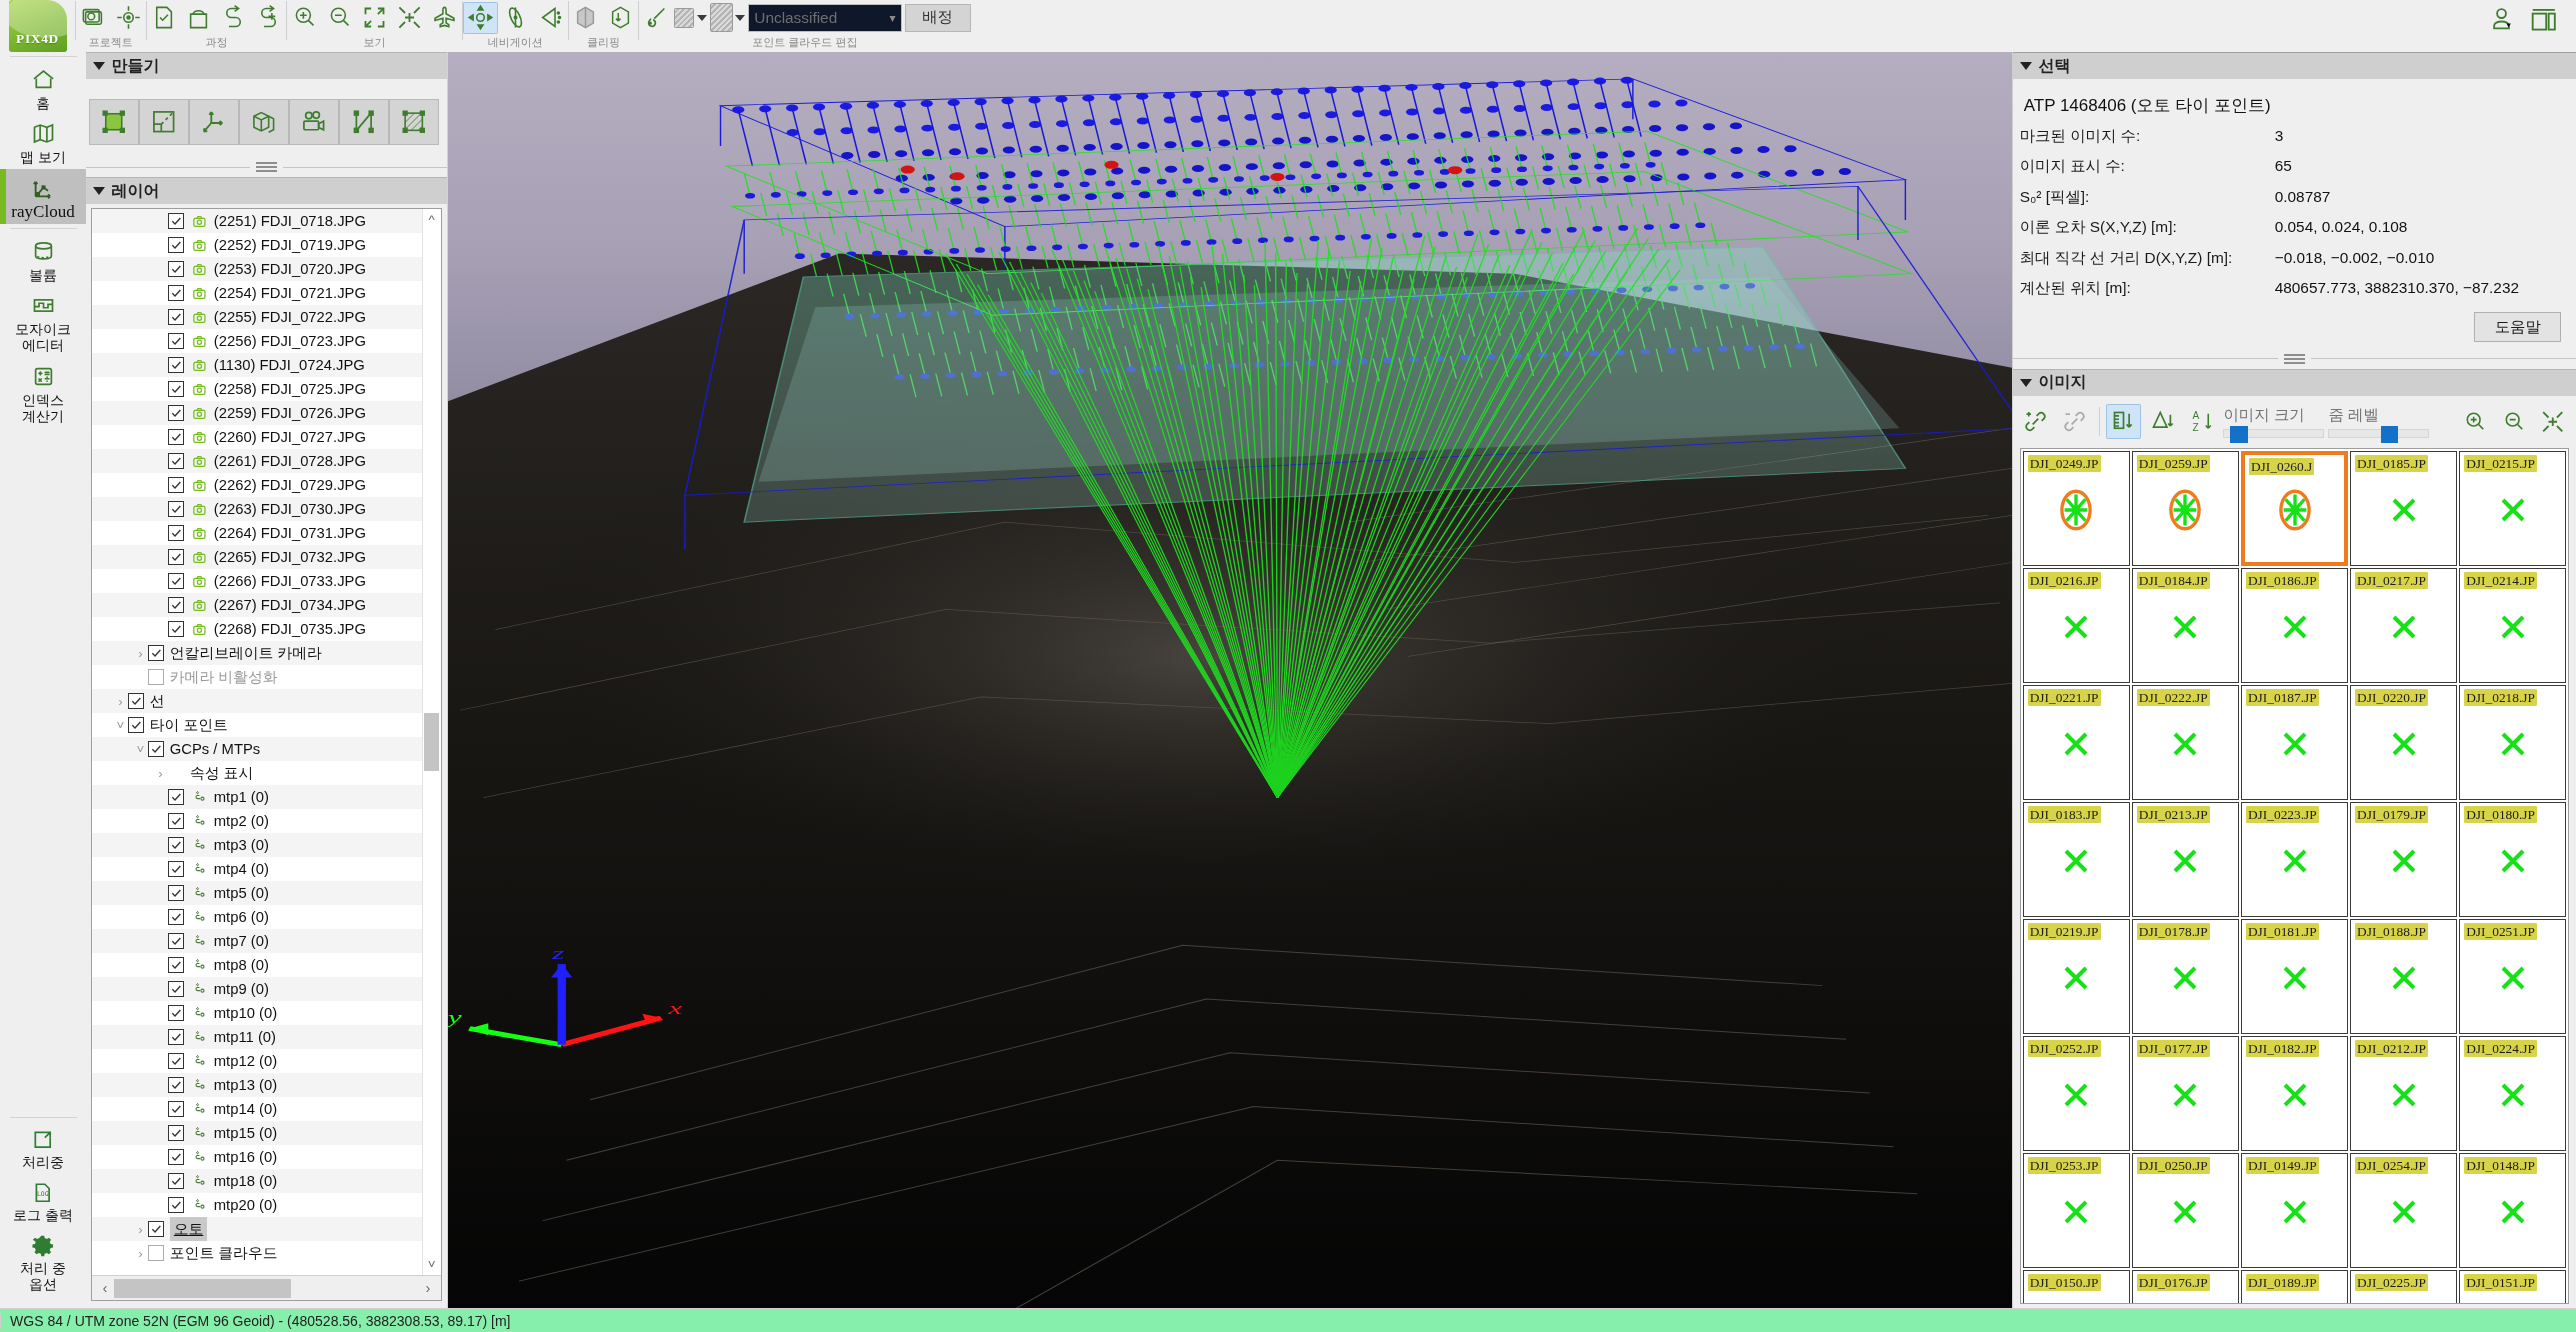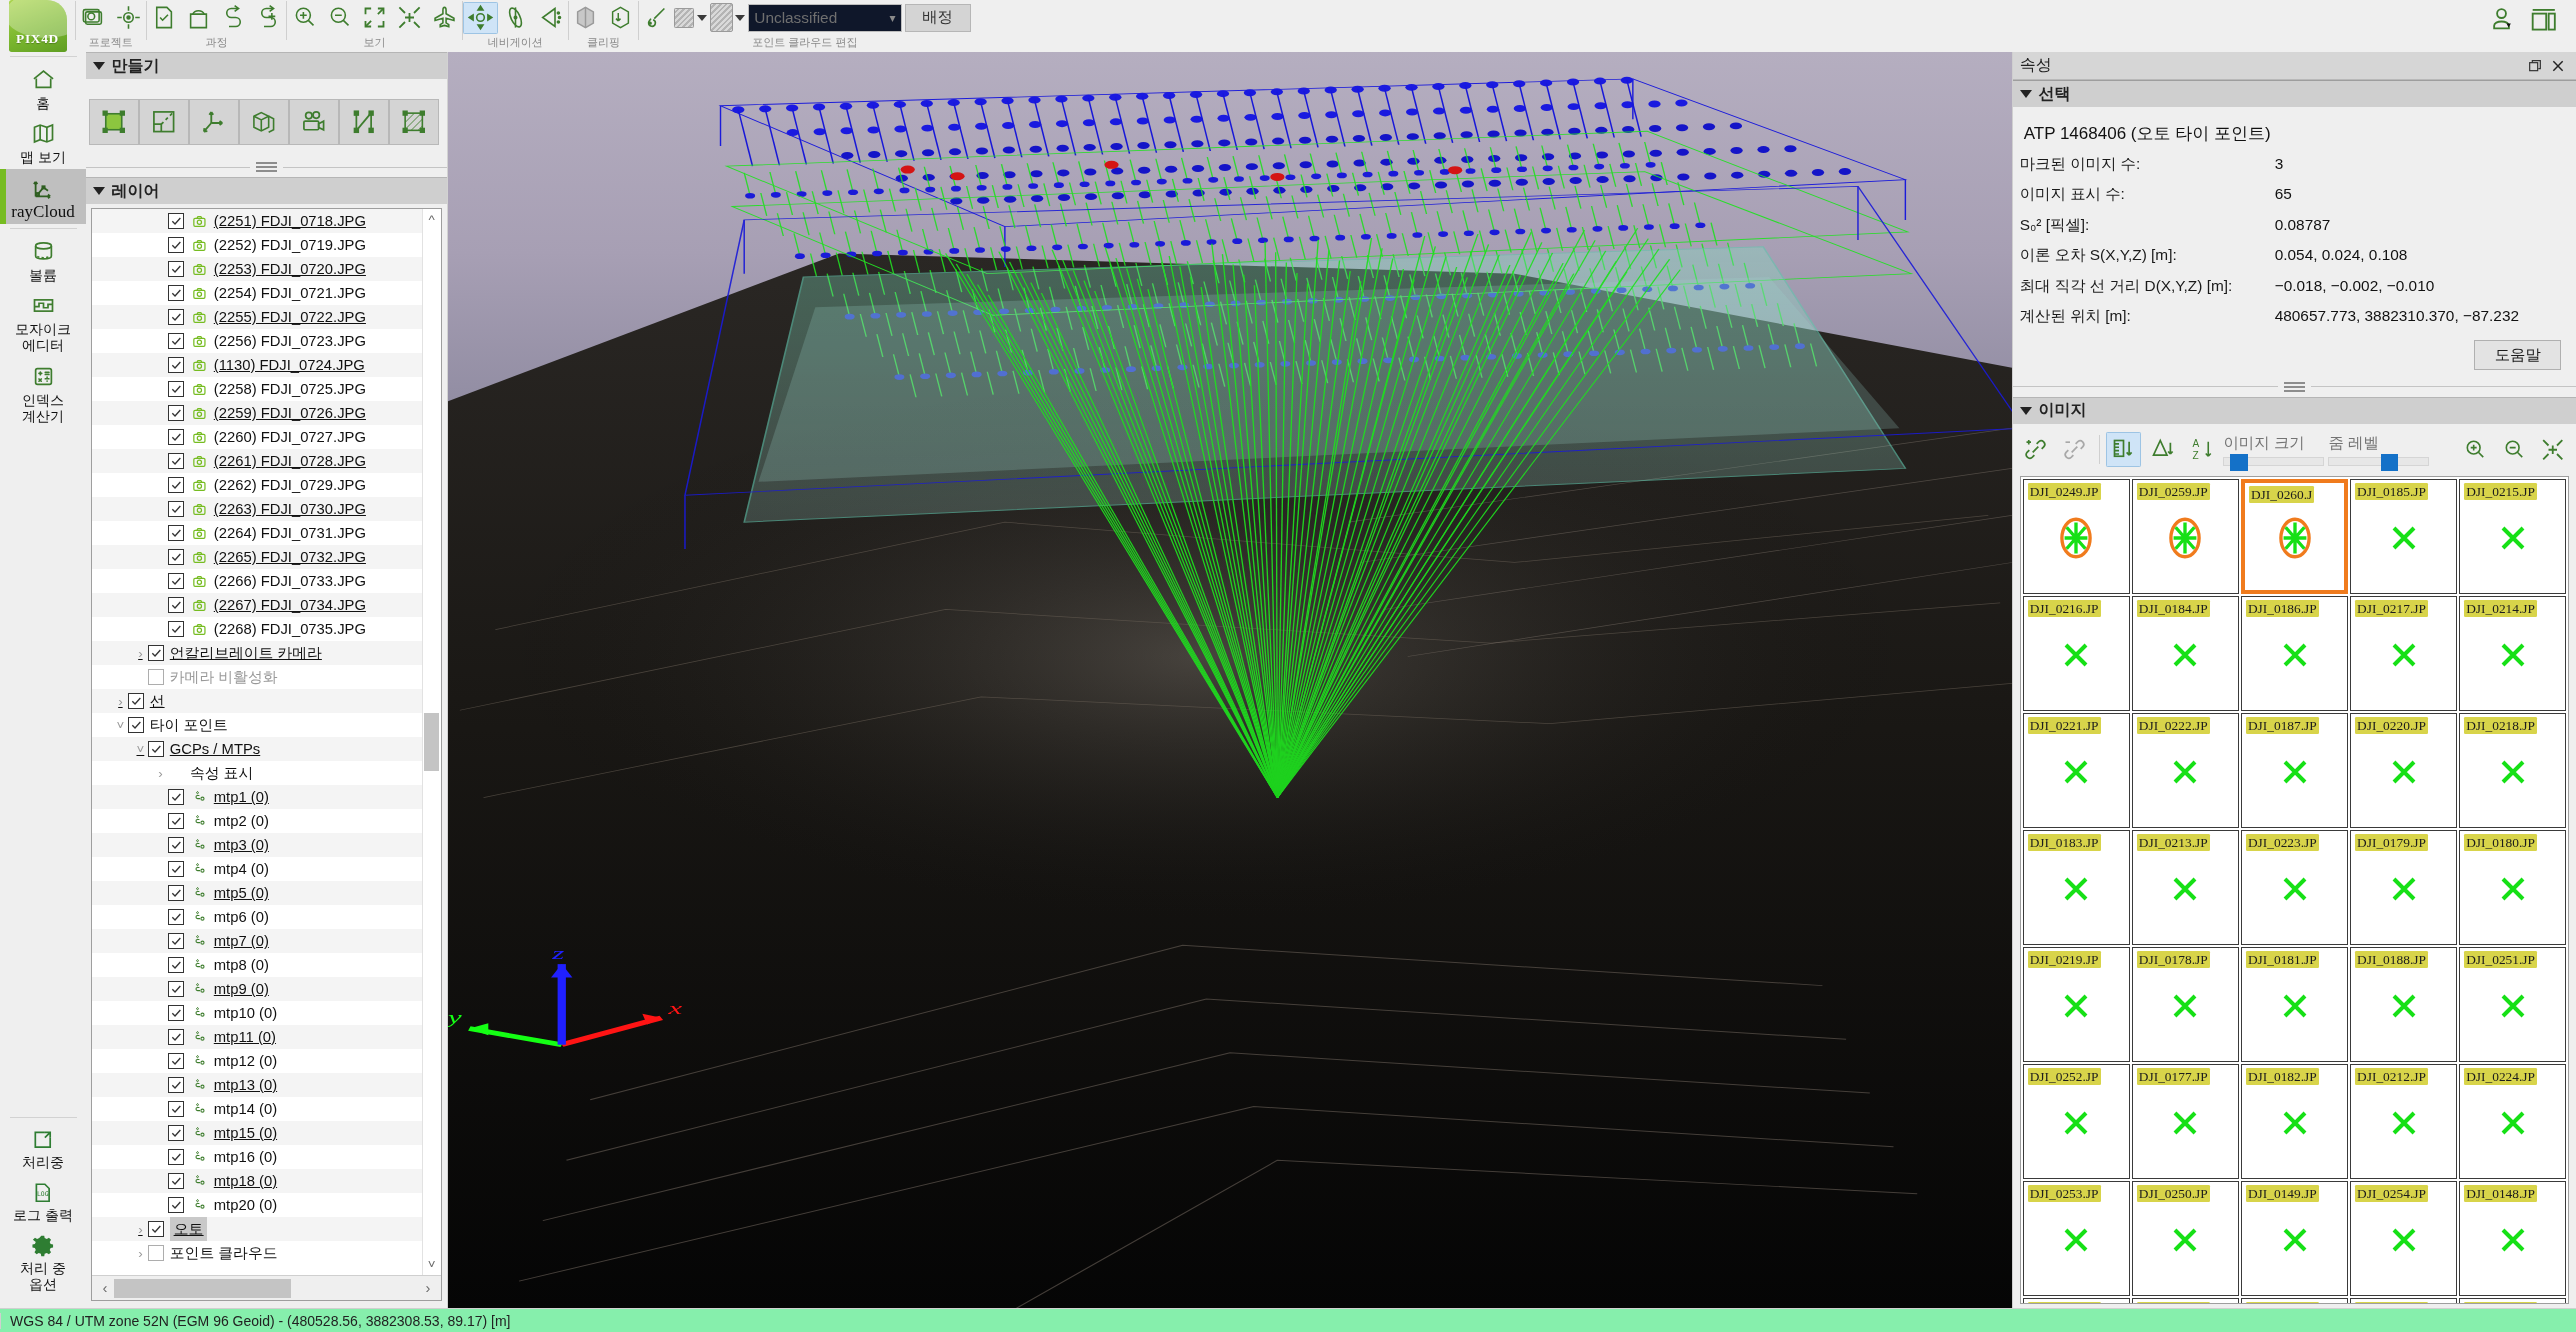--- a/index.html
+++ b/index.html
@@ -65,21 +65,21 @@
   .create-strip{height:78px;display:flex;align-items:center;padding:8px 2.7px 0 2.7px;}
   .create-btn{width:50px;height:46px;background:#d4d4d4;border:0.7px solid #b8b8b8;display:flex;align-items:center;justify-content:center;}
   .grip{height:20px;display:flex;align-items:center;justify-content:center;gap:0;}
   .grip .line{height:0.7px;background:#c4c4c4;flex:1;}
   .grip .bars{width:21.5px;display:flex;flex-direction:column;gap:2px;margin:0 5.4px;}
   .grip .bars i{display:block;height:2px;background:#8d8d8d;}
 
   .tree-wrap{flex:1;margin:4px 5.4px 0 5.4px;border:0.7px solid #9e9e9e;background:#fff;display:flex;flex-direction:column;min-height:0;}
   .tree{flex:1;overflow:hidden;position:relative;}
   .trow{height:24px;display:flex;align-items:center;font-size:14.8px;color:#111;white-space:nowrap;}
-  .trow.alt{background:#f4f4f4;text-decoration:underline;}
+  .trow.alt{background:#f4f4f4;}
   .trow .ind{display:inline-block;}
   .chev{width:16px;height:24px;display:flex;align-items:center;justify-content:center;color:#9a9a9a;font-size:13.4px;}
   .cb{width:16px;height:16px;border:1.3px solid #333;background:#fff;display:inline-flex;align-items:center;justify-content:center;margin-right:5.4px;flex:0 0 16px;}
   .cb.off{border-color:#adadad;}
   .cb svg{display:block;}
   .ticon{width:20px;display:flex;align-items:center;justify-content:center;margin-right:4px;flex:0 0 20px;}
   .tlabel{line-height:24px;}
   .tlabel.dim{color:#999;}
   .tlabel.sel{background:#c9c9c9;text-decoration:underline;padding:0 4px;}
   .vscroll{width:19px;background:#fff;border-left:0.7px solid #e2e2e2;display:flex;flex-direction:column;justify-content:space-between;align-items:center;padding:2.7px 0;flex:0 0 19px;}
@@ -2092,35 +2092,20 @@
           <text x="-96" y="-32" fill="#14ff14" font-size="26" font-family="serif" font-style="italic">y</text>
           <line x1="0" y1="0" x2="0" y2="-120" stroke="#2020ff" stroke-width="7"></line>
           <polygon points="0,-120 -9,-100 9,-100" fill="#2020ff"></polygon>
           <text x="-8" y="-128" fill="#2020ff" font-size="26" font-family="serif" font-style="italic">z</text>
         </g>
       </svg>
     </div>
 
     <div class="rightpanel">
 
-      <div class="rp-title">
-        <span>속성</span>
-        <span class="sp"></span>
-        <span class="rp-ico">
-            <svg width="16" height="16" viewBox="0 0 24 24" fill="none" stroke="#333" stroke-width="1.8">
-              <rect x="4" y="7" width="12" height="12"></rect>
-              <path d="M8 7V4h12v12h-3"></path>
-            </svg>
-          </span>
-        <span class="rp-ico">
-            <svg width="16" height="16" viewBox="0 0 24 24" fill="none" stroke="#222" stroke-width="2.2">
-              <path d="M5 5l14 14M19 5L5 19"></path>
-            </svg>
-          </span>
-      </div>
 
       <div class="sect-hdr" style="border-top:1.3px solid #9e9e9e">
         <span class="tri"></span>
         <span>선택</span>
       </div>
 
       <div class="prop-body">
         <div class="prop-title">ATP 1468406 (오토 타이 포인트)</div>
         <div id="prop-rows">
             <div class="prow">

